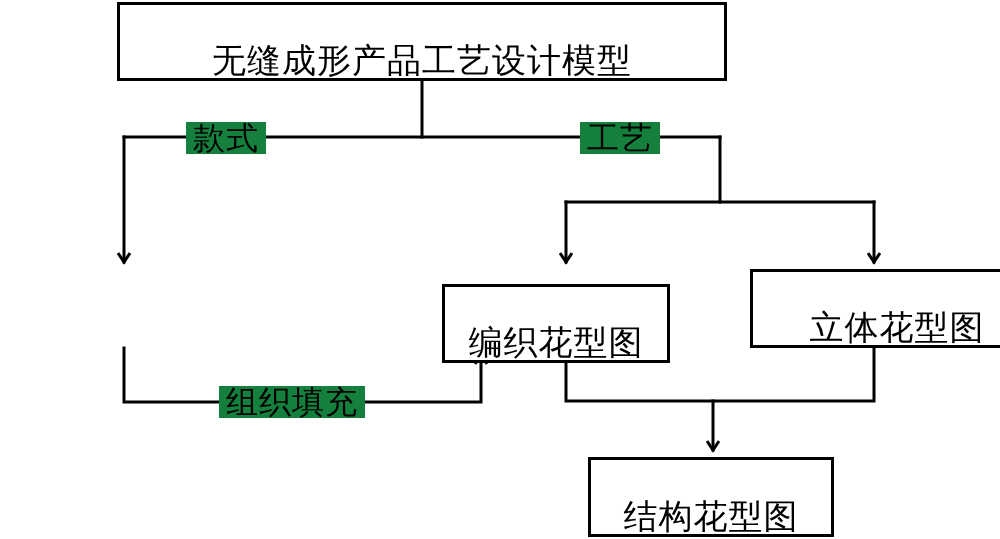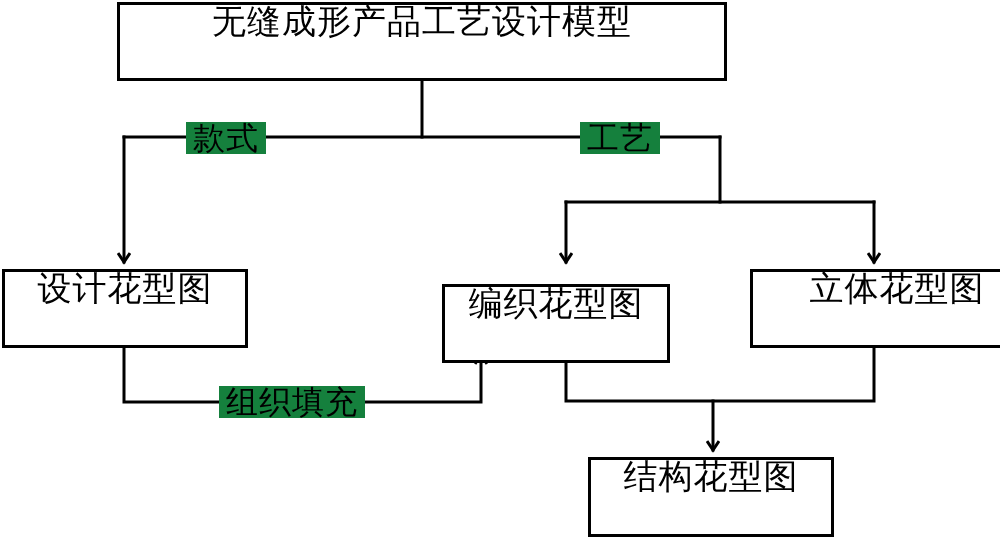--- a/index.html
+++ b/index.html
@@ -21,21 +21,21 @@
     left: 0;
     width: 1000px;
     height: 539px;
   }
   .node-box {
     position: absolute;
     box-sizing: border-box;
     border: 3px solid #000000;
     background: #ffffff;
     display: flex;
-    align-items: flex-start;
+    align-items: flex-end;
     justify-content: center;
   }
   .node-label {
     font-family: "Liberation Serif", "DejaVu Serif", serif;
     font-size: 34px;
     line-height: 1;
     color: #000000;
     letter-spacing: 1px;
     white-space: nowrap;
   }
@@ -83,23 +83,20 @@
 
       <path d="M566,348 L566,401 L874,401 L874,348"></path>
       <path d="M713,401 L713,450" marker-end="url(#arrowhead)"></path>
     </g>
   </svg>
 
   <div class="node-box" style="left:117px; top:2px; width:610px; height:79px;">
     <span class="node-label">无缝成形产品工艺设计模型</span>
   </div>
 
-  <div class="node-box" style="left:2px; top:269px; width:246px; height:79px;">
-    <span class="node-label">设计花型图</span>
-  </div>
 
   <div class="node-box" style="left:442px; top:284px; width:228px; height:79px;">
     <span class="node-label">编织花型图</span>
   </div>
 
   <div class="node-box" style="left:750px; top:269px; width:294px; height:79px;">
     <span class="node-label">立体花型图</span>
   </div>
 
   <div class="node-box" style="left:588px; top:457px; width:246px; height:80px;">

